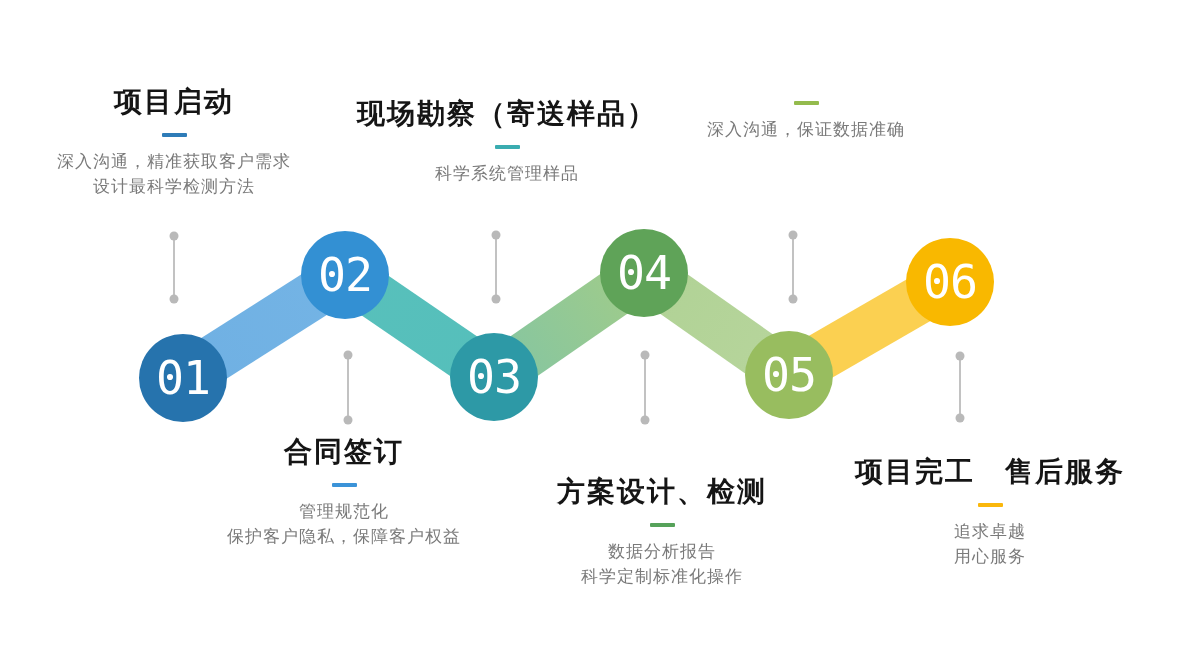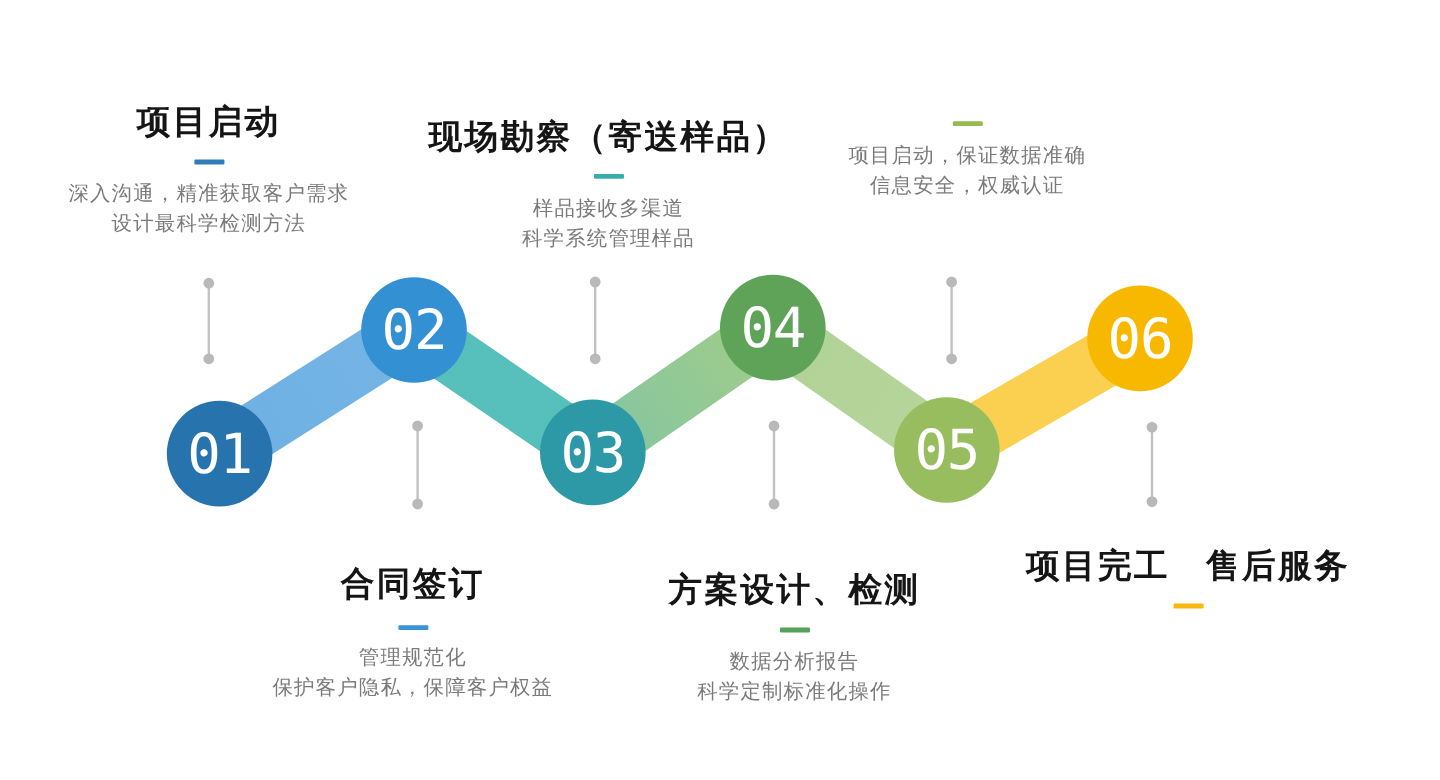--- a/index.html
+++ b/index.html
@@ -11,21 +11,21 @@
   .step{position:absolute;width:360px;text-align:center;}
   .step .title{
     margin:0;font-size:28px;font-weight:bold;color:#151515;
     letter-spacing:2px;line-height:32px;white-space:nowrap;
   }
   .step .dash{width:25px;height:4px;margin:15px auto 0;border-radius:1px;}
   .step .desc{margin-top:12px;font-size:17px;color:#7a7a7a;line-height:25px;letter-spacing:1px;}
   .s1{left:-6px;top:86px;}
   .s2{left:327px;top:98px;}
   .s3{left:626px;top:86px;}
-  .s4{left:164px;top:474px;font-family:Liberation Mono, monospace;}
+  .s4{left:164px;top:436px;}
   .s5{left:482px;top:476px;}
   .s6{left:810px;top:456px;}
   .num{
     font-family:"DejaVu Sans Mono","Liberation Mono",monospace;
     fill:#ffffff;font-size:46px;letter-spacing:-1px;
   }
 </style>
 </head>
 <body>
 
@@ -97,30 +97,28 @@
     <div class="desc">
       <div>深入沟通，精准获取客户需求</div>
       <div>设计最科学检测方法</div>
     </div>
   </div>
 
   <div class="step s2">
     <h2 class="title">现场勘察（寄送样品）</h2>
     <div class="dash" style="background-color: rgb(58, 172, 176);"></div>
     <div class="desc">
-      <div>样品接收多渠道</div>
       <div>科学系统管理样品</div>
     </div>
   </div>
 
   <div class="step s3">
     <div class="dash" style="background-color: rgb(148, 187, 77);"></div>
     <div class="desc">
-      <div>项目启动，保证数据准确</div>
-      <div>信息安全，权威认证</div>
+      <div>深入沟通，保证数据准确</div>
     </div>
   </div>
 
   <div class="step s4">
     <h2 class="title">合同签订</h2>
     <div class="dash" style="background-color: rgb(59, 147, 216);"></div>
     <div class="desc">
       <div>管理规范化</div>
       <div>保护客户隐私，保障客户权益</div>
     </div>
@@ -131,15 +129,19 @@
     <div class="dash" style="background-color: rgb(86, 162, 90);"></div>
     <div class="desc">
       <div>数据分析报告</div>
       <div>科学定制标准化操作</div>
     </div>
   </div>
 
   <div class="step s6">
     <h2 class="title">项目完工　售后服务</h2>
     <div class="dash" style="background-color: rgb(250, 183, 12);"></div>
+    <div class="desc">
+      <div>追求卓越</div>
+      <div>用心服务</div>
+    </div>
   </div>
 
 </div>
 
 </body></html>

